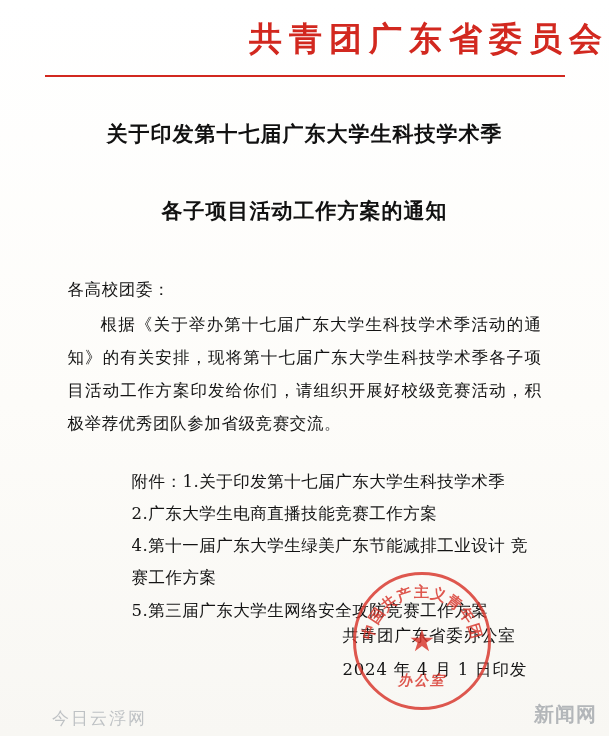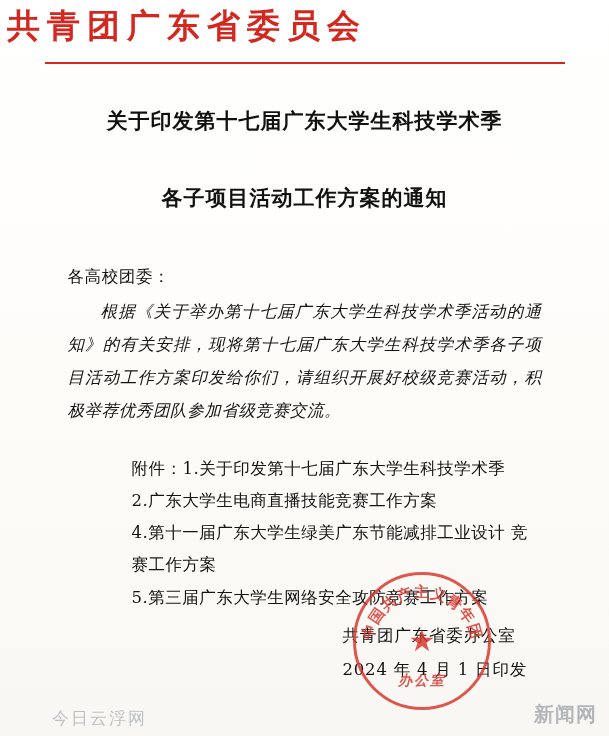--- a/index.html
+++ b/index.html
@@ -17,22 +17,22 @@
   .page {
     position: relative;
     width: 609px;
     height: 736px;
     box-sizing: border-box;
     background: linear-gradient(180deg, #ffffff 0%, #fdfcf9 55%, #f8f7f3 100%);
   }
 
   
   .letterhead {
-    padding-top: 5px;
-    text-align: left;
+    padding-top: 18px;
+    text-align: right;
   }
   .letterhead-title {
     color: #d2281f;
     font-family: "DejaVu Serif", "Liberation Serif", serif;
     font-weight: bold;
     font-size: 33px;
     letter-spacing: 7px;
     text-indent: 7px;
     line-height: 1.25;
     white-space: nowrap;
@@ -71,21 +71,20 @@
     letter-spacing: 0.6px;
   }
   .salutation {
     margin: 0 0 2px 0;
   }
   .para {
     margin: 0;
     text-indent: 33px;
     text-align: justify;
     text-justify: inter-ideograph;
-    font-style: italic;
   }
 
   
   .attachments {
     margin: 26px auto 17px auto;
     width: 474px;
     color: #141414;
     font-size: 16.5px;
     line-height: 1.95;
     letter-spacing: 0.5px;

